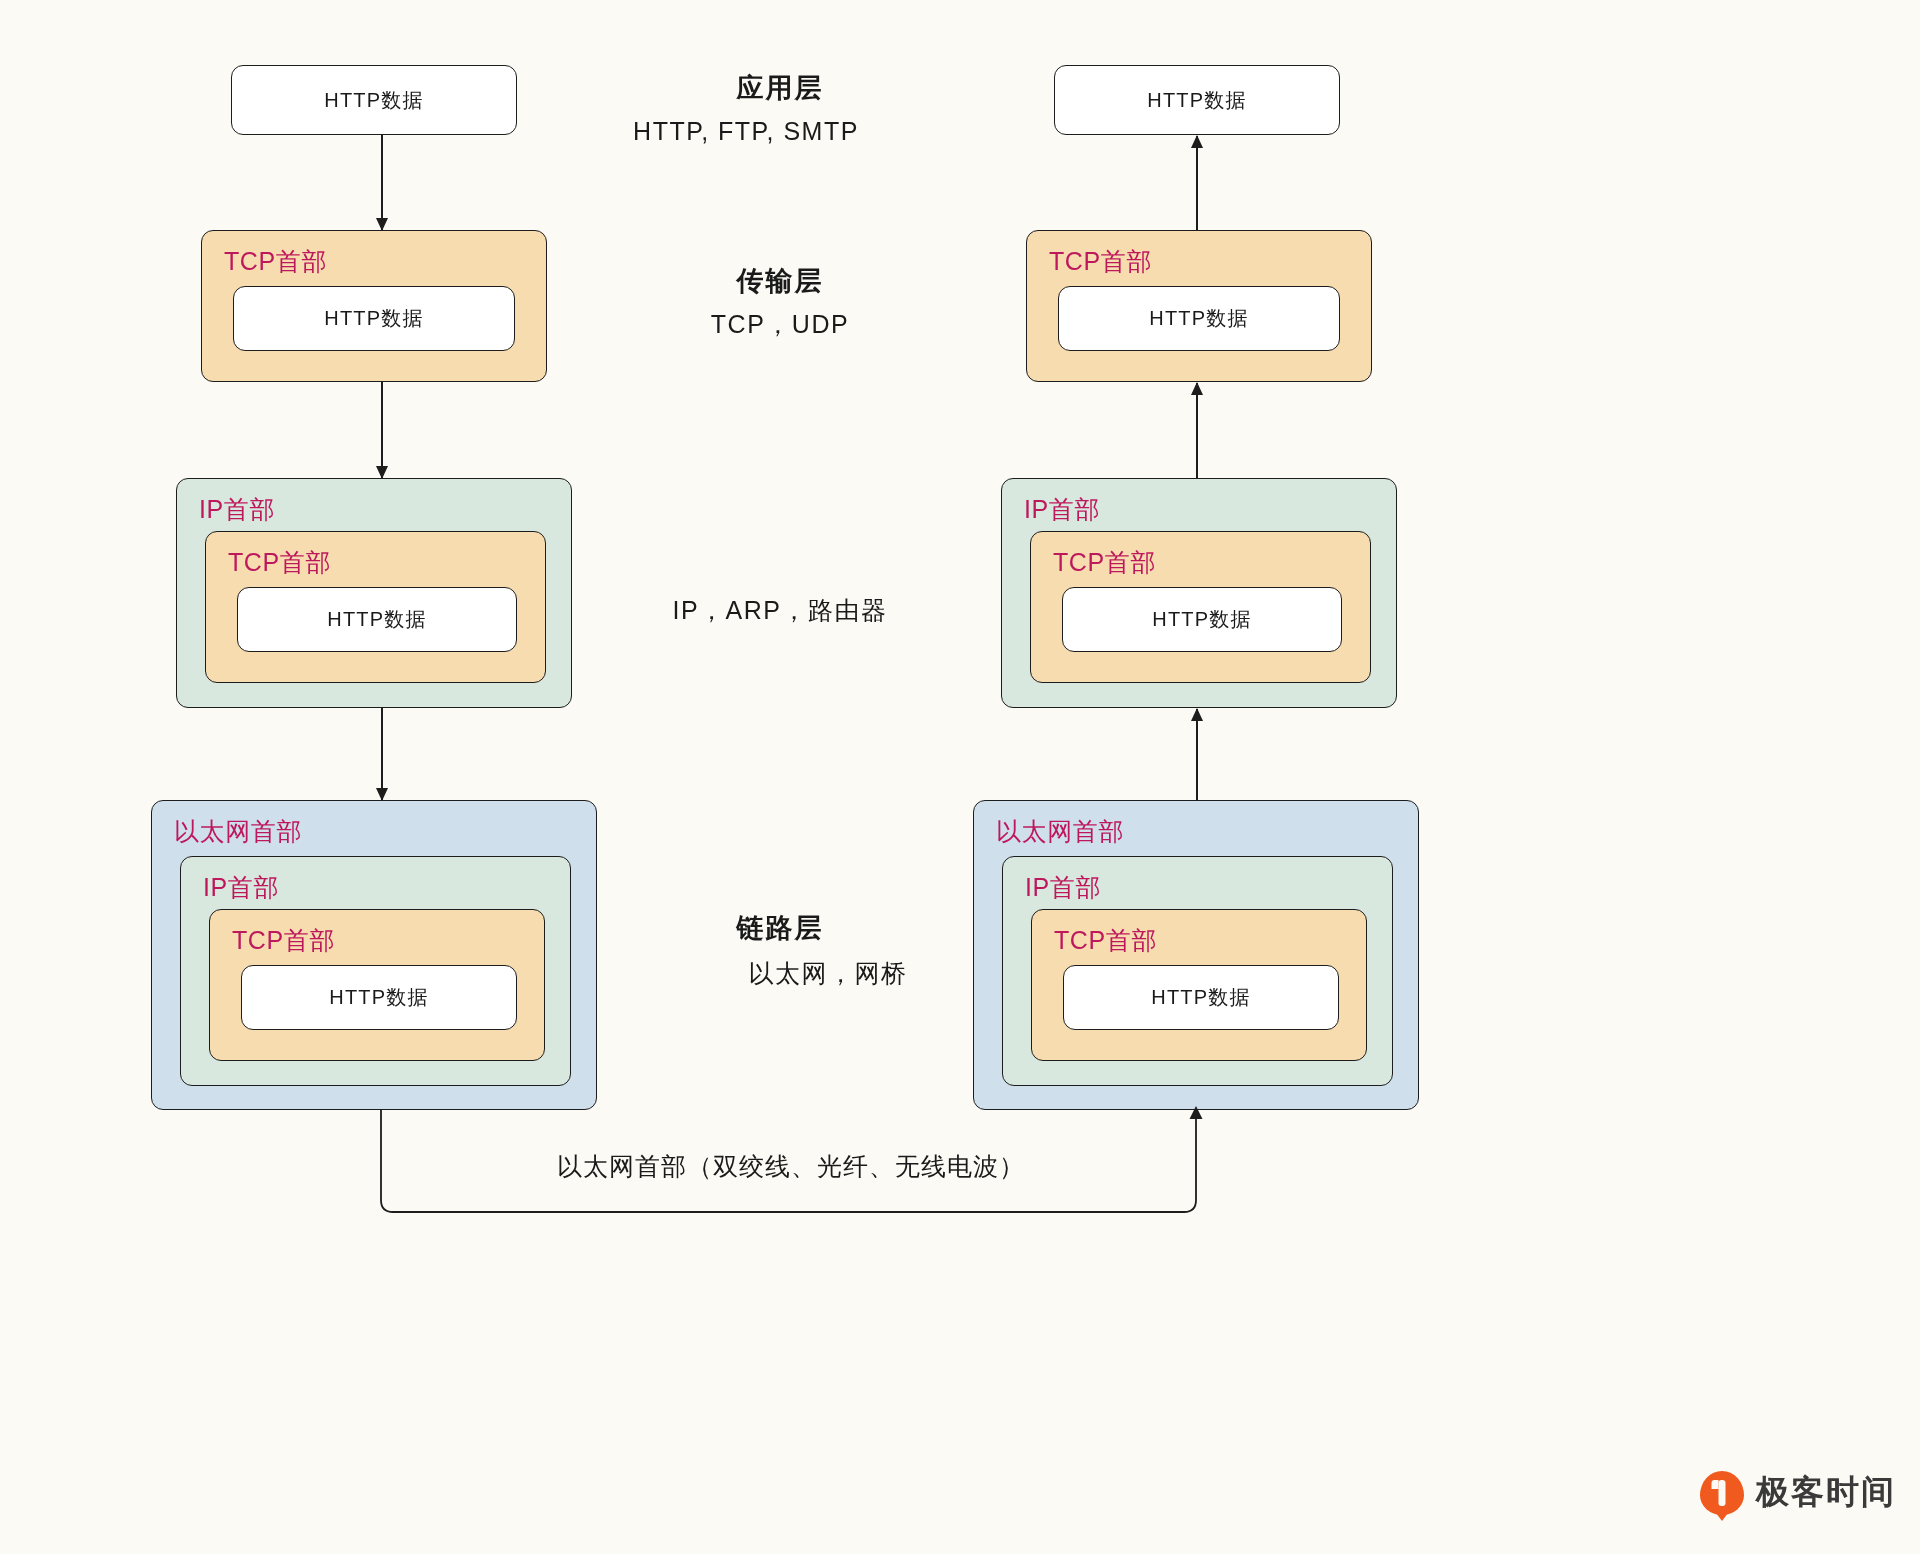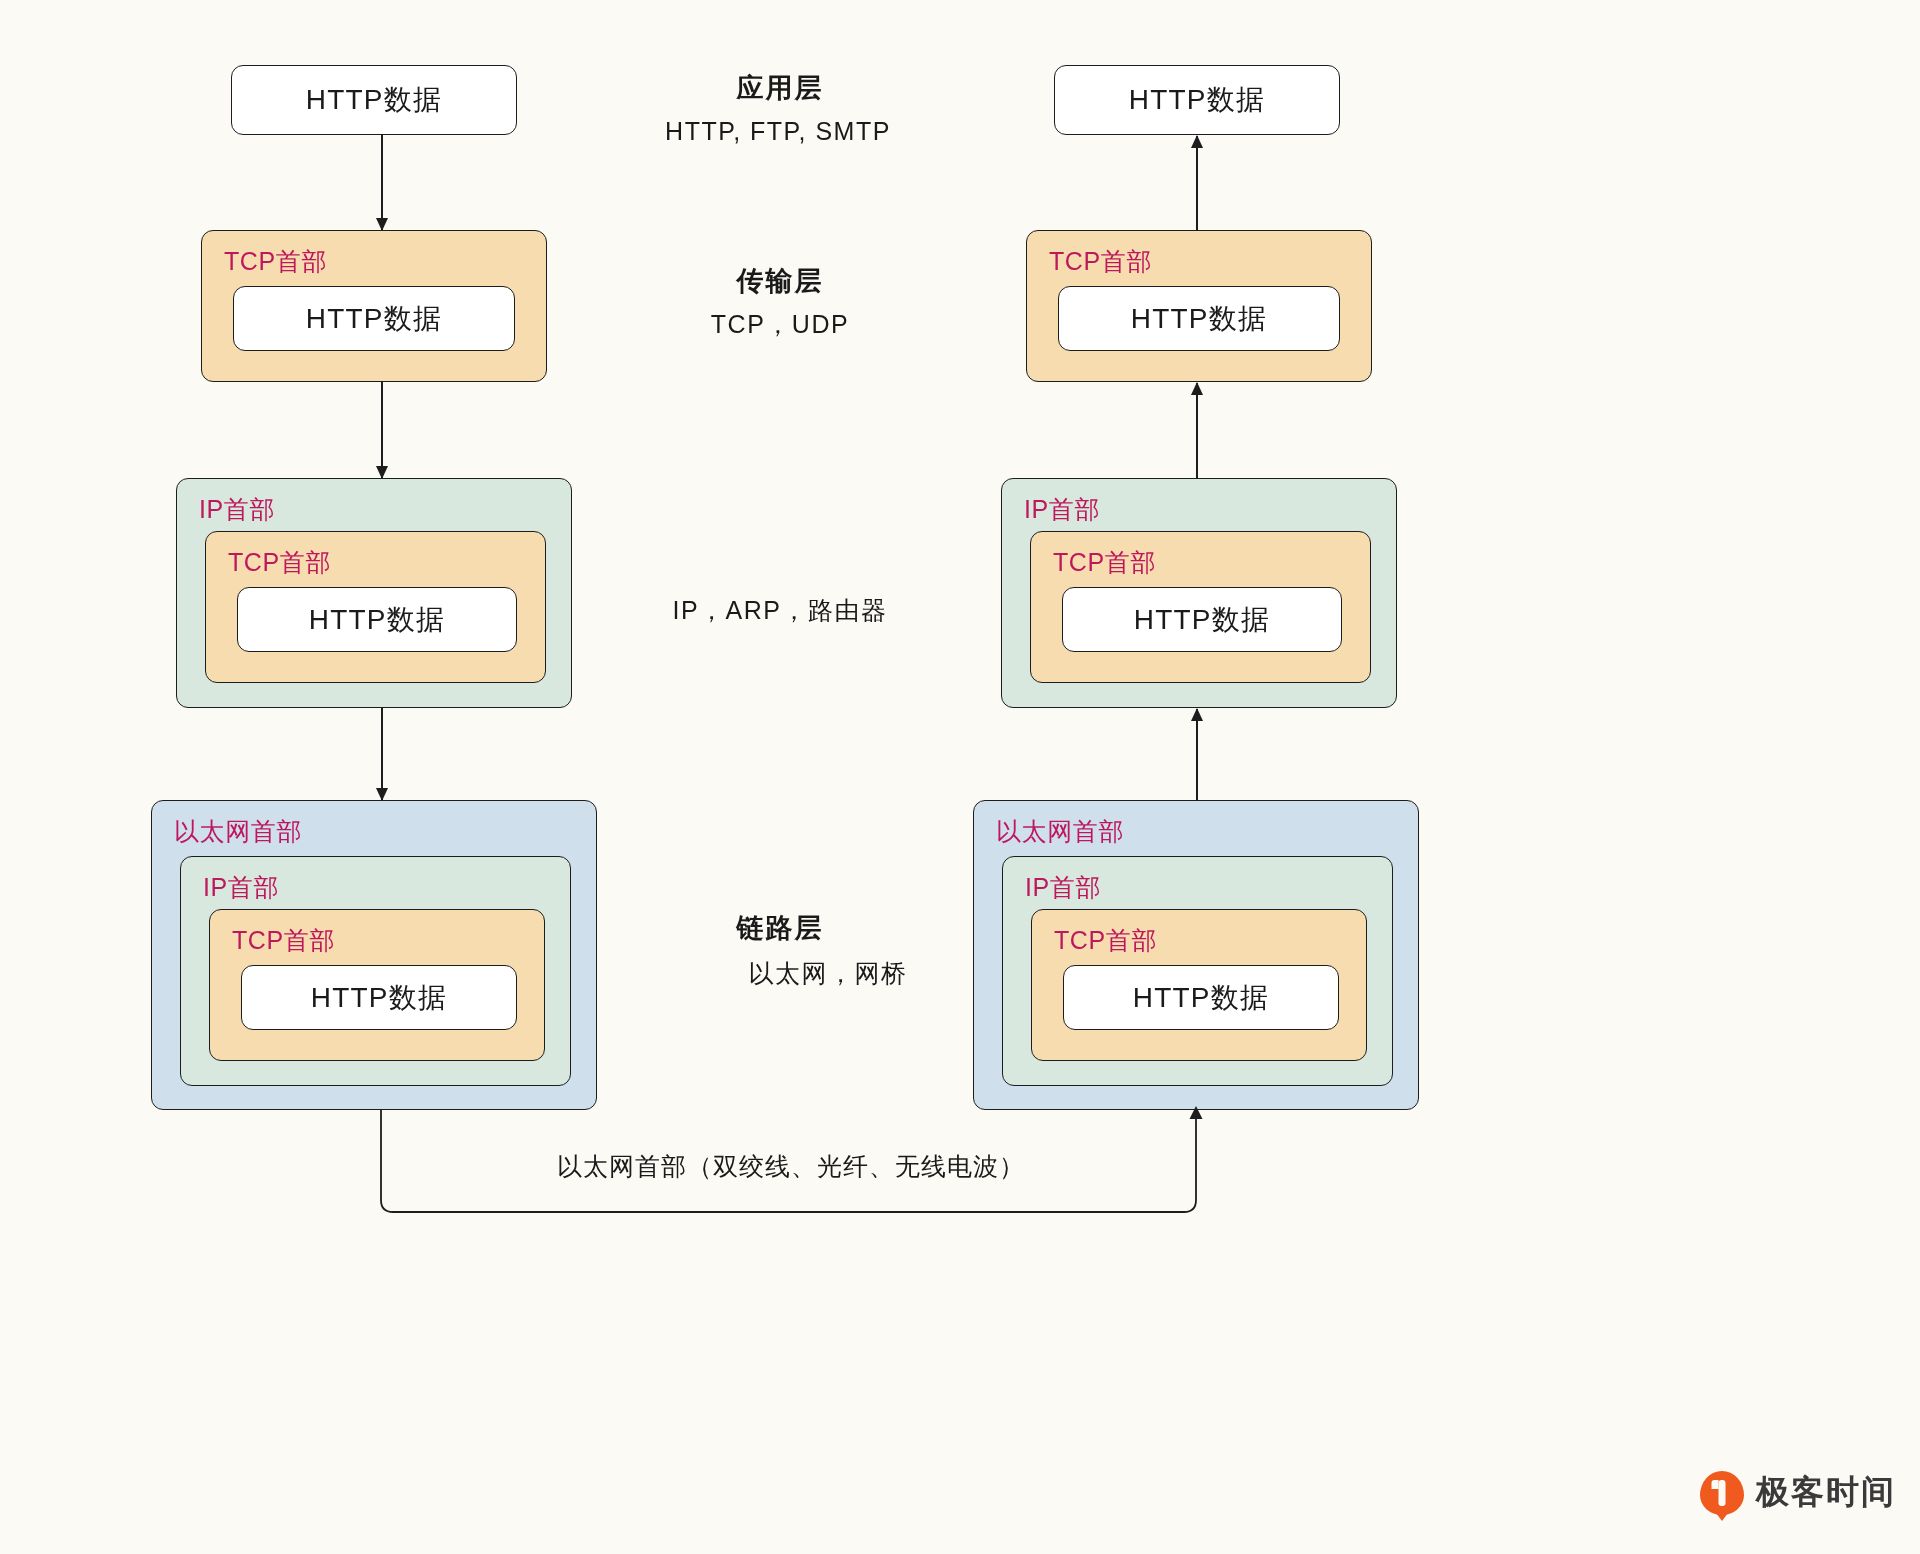--- a/index.html
+++ b/index.html
@@ -33,21 +33,21 @@
     font-size:25px;
     letter-spacing:0.6px;
     white-space:nowrap;
     color:#be185d;
   }
   
   .payload{
     position:absolute;
     inset:0;
     display:flex;align-items:center;justify-content:center;
-    font-size:28px;
+    font-size:20px;
     letter-spacing:1.2px;
     white-space:nowrap;
   }
 
   
   .layer-title{
     position:absolute;
     width:420px;
     text-align:center;
     font-size:27px;
@@ -191,21 +191,21 @@
       <div class="bx orange" style="left:28px;top:52px;width:336px;height:152px;">
         <div class="hdr">TCP首部</div>
         <div class="bx white" style="left:31px;top:55px;width:276px;height:65px;">
           <div class="payload">HTTP数据</div>
         </div>
       </div>
     </div>
   </div>
 
   <div class="layer-title" style="left:570px;top:70px;">应用层</div>
-  <div class="layer-proto" style="left:568px;top:117px;">HTTP, FTP, SMTP</div>
+  <div class="layer-proto" style="left:536px;top:117px;">HTTP, FTP, SMTP</div>
 
   <div class="layer-title" style="left:570px;top:263px;">传输层</div>
   <div class="layer-proto" style="left:570px;top:308px;">TCP，UDP</div>
 
   <div class="layer-proto" style="left:570px;top:594px;">IP，ARP，路由器</div>
 
   <div class="layer-title" style="left:570px;top:910px;">链路层</div>
   <div class="layer-proto" style="left:570px;top:957px;margin-left:48px;">以太网，网桥</div>
 
   <div class="bx white" style="left:1054px;top:65px;width:286px;height:70px;">

